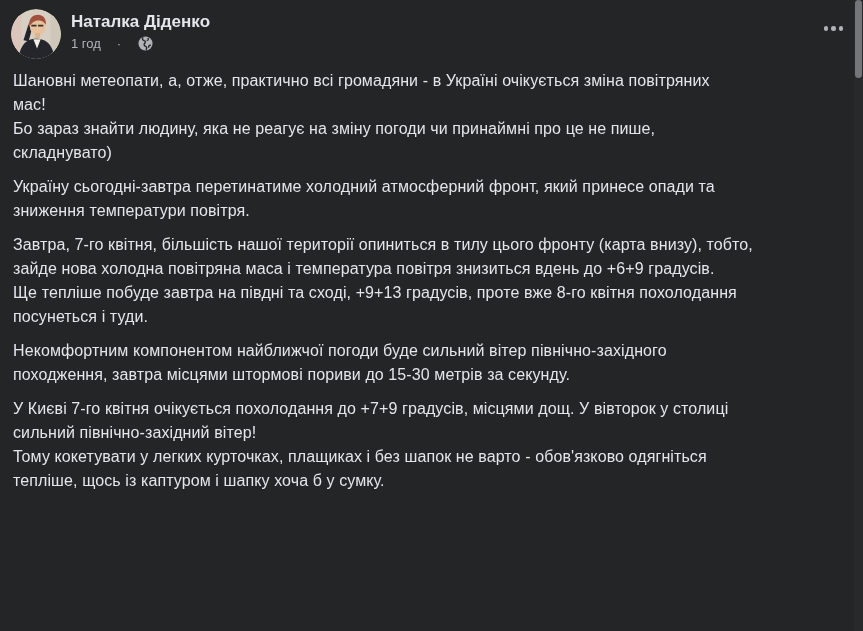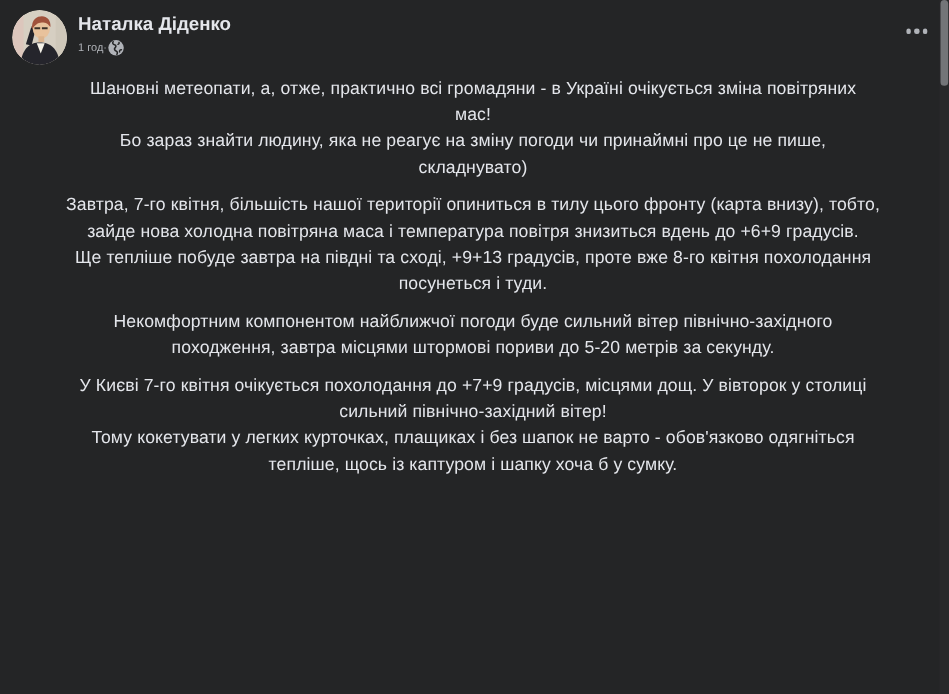--- a/index.html
+++ b/index.html
@@ -28,22 +28,22 @@
     width:50px;height:50px;border-radius:50%;overflow:hidden;flex:0 0 50px;
     cursor:pointer;margin-top:1px;
   }
   .avatar svg{display:block;width:50px;height:50px;}
   .hmeta{margin-left:10px;padding-top:3px;min-width:0;}
   .author{
     font-size:17px;font-weight:600;color:var(--text-primary);
     line-height:22px;cursor:pointer;
   }
   .sub{
-    display:flex;align-items:center;gap:0;
-    font-size:10px;color:var(--text-secondary);line-height:17px;margin-top:2px;
+    display:flex;align-items:center;gap:16px;
+    font-size:13px;color:var(--text-secondary);line-height:17px;margin-top:2px;
   }
   .sub .ts{cursor:pointer;}
   .globe{display:inline-flex;margin-left:1px;}
   .globe svg{display:block;}
 
   
   .menu{
     position:absolute;top:20px;right:14px;
     background:none;border:none;cursor:pointer;
     padding:6px;border-radius:50%;
@@ -51,21 +51,21 @@
   }
   .menu .dots{display:flex;gap:3px;}
   .menu .dot{
     width:4.5px;height:4.5px;border-radius:50%;
     background:var(--text-secondary);display:block;
   }
 
   
   .content{
     padding:9px 16px 0 13px;
-    font-size:16px;line-height:24px;color:var(--text-primary);text-align:center;
+    font-size:16px;line-height:24px;color:var(--text-primary);
   }
   .content p{
     white-space:pre-line;
     margin:0 0 10px 0;
     font-weight:400;
     letter-spacing:.1px;
   }
 
   
   .scroll-track{
@@ -136,26 +136,28 @@
           <span class="dot"></span>
       </span>
     </button>
   </div>
 
   <div class="content">
     <p>Шановні метеопати, а, отже, практично всі громадяни - в Україні очікується зміна повітряних
 мас!
 Бо зараз знайти людину, яка не реагує на зміну погоди чи принаймні про це не пише,
 складнувато)</p>
+    <p>Україну сьогодні-завтра перетинатиме холодний атмосферний фронт, який принесе опади та
+зниження температури повітря.</p>
     <p>Завтра, 7-го квітня, більшість нашої території опиниться в тилу цього фронту (карта внизу), тобто,
 зайде нова холодна повітряна маса і температура повітря знизиться вдень до +6+9 градусів.
 Ще тепліше побуде завтра на півдні та сході, +9+13 градусів, проте вже 8-го квітня похолодання
 посунеться і туди.</p>
     <p>Некомфортним компонентом найближчої погоди буде сильний вітер північно-західного
-походження, завтра місцями штормові пориви до 5-20 метрів за секунду.</p>
+походження, завтра місцями штормові пориви до 15-30 метрів за секунду.</p>
     <p>У Києві 7-го квітня очікується похолодання до +7+9 градусів, місцями дощ. У вівторок у столиці
 сильний північно-західний вітер!
 Тому кокетувати у легких курточках, плащиках і без шапок не варто - обов'язково одягніться
 тепліше, щось із каптуром і шапку хоча б у сумку.</p>
   </div>
 
   <div class="scroll-track">
     <div class="scroll-thumb"></div>
   </div>
 

